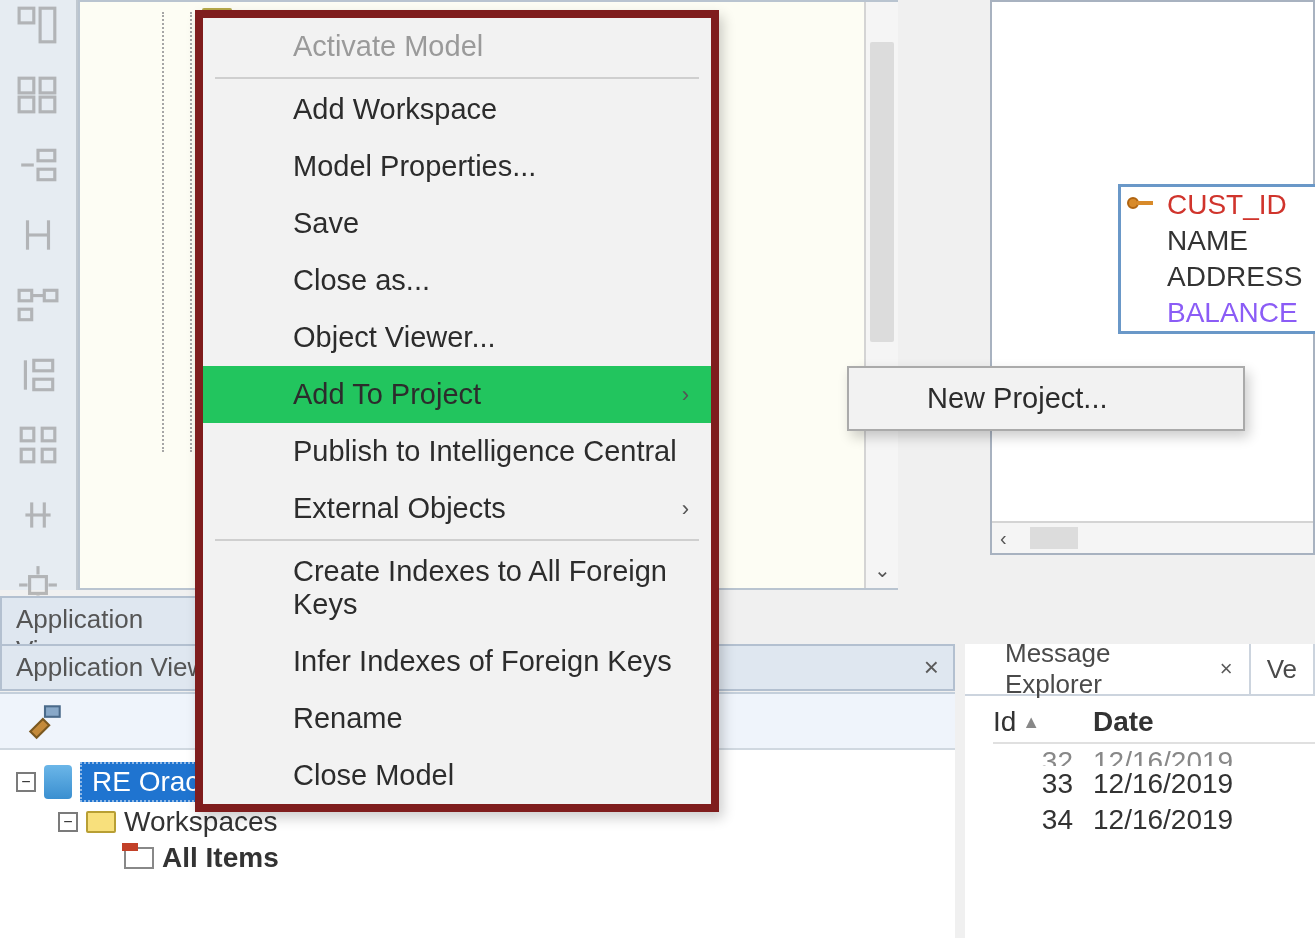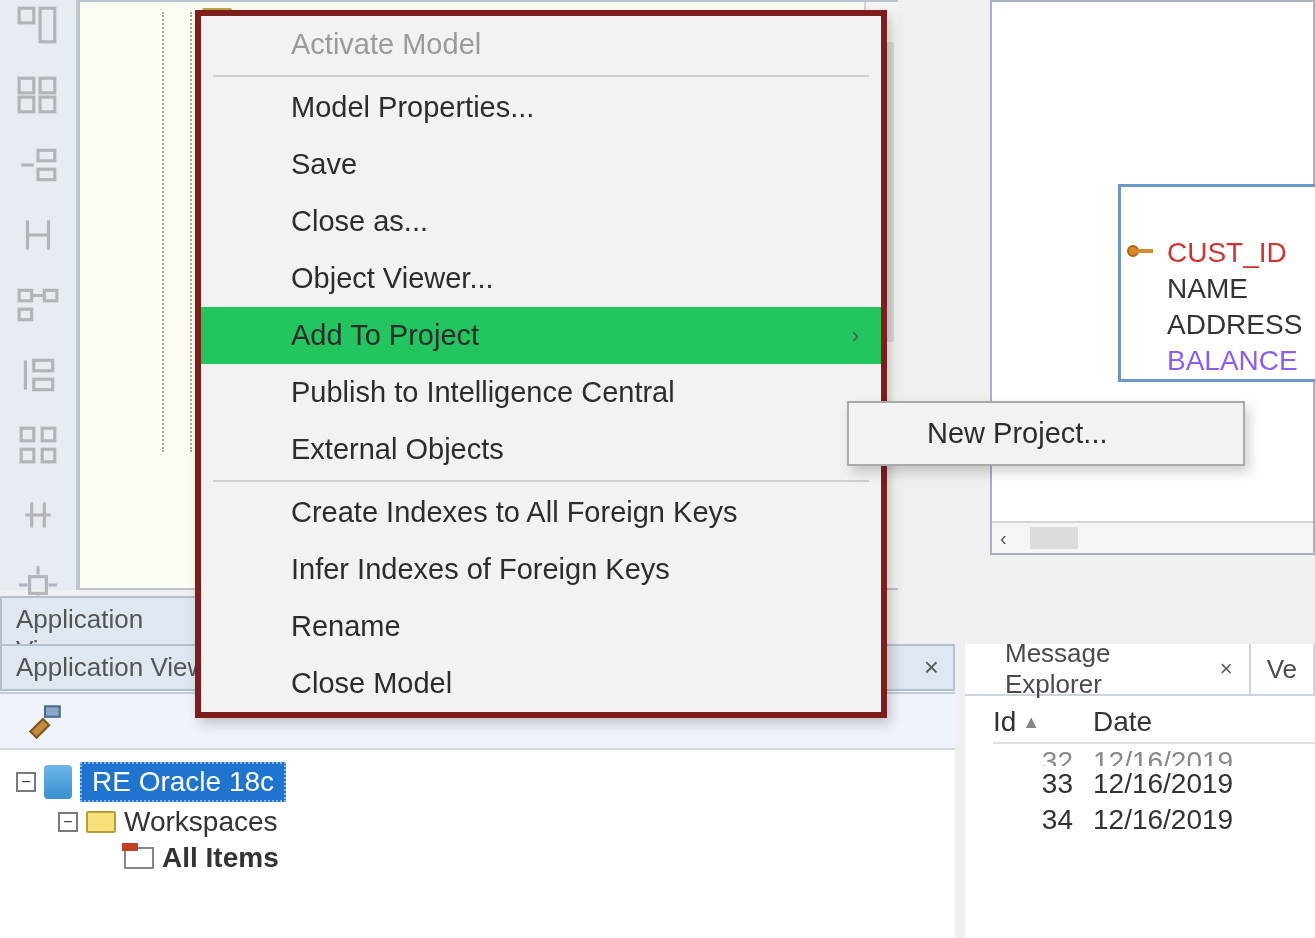--- a/index.html
+++ b/index.html
@@ -106,23 +106,23 @@
   color: #555;
   font-size: 20px;
 }
 .vscroll .arrow.down { bottom: 6px; }
 
 
 .context-menu {
   position: absolute;
   left: 195px;
   top: 10px;
-  width: 692px;
+  width: 524px;
   background: #f2f2f2;
-  border: 6px solid #7f1d1d;
+  border: 8px solid #7f1d1d;
   box-shadow: 4px 6px 12px rgba(0,0,0,0.2);
   z-index: 100;
 }
 .context-menu .item {
   padding: 12px 26px 12px 90px;
   font-size: 29px;
   color: #2c2c2c;
   position: relative;
 }
 .context-menu .item.disabled { color: #9a9a9a; }
@@ -146,21 +146,20 @@
 
 .submenu {
   position: absolute;
   left: 847px;
   top: 366px;
   width: 398px;
   background: #f2f2f2;
   border: 2px solid #aaa;
   box-shadow: 4px 6px 12px rgba(0,0,0,0.2);
   z-index: 101;
-  margin-top: 35px;
 }
 .submenu .item {
   padding: 14px 26px 14px 78px;
   font-size: 29px;
   color: #2c2c2c;
 }
 
 
 .diagram-panel {
   position: absolute;
@@ -178,21 +177,21 @@
   width: 200px;
   background: #fff;
   border: 3px solid #6a98c8;
 }
 .entity-row {
   padding: 2px 4px 2px 46px;
   font-size: 28px;
   position: relative;
   white-space: nowrap;
 }
-.entity-row.pk { color: #d0342c; margin-top: 48px; }
+.entity-row.pk { color: #d0342c; }
 .entity-row.faded { color: #8b5cf6; }
 .key-icon {
   position: absolute;
   left: 6px;
   top: 8px;
   width: 28px;
   height: 16px;
 }
 
 
@@ -335,21 +334,21 @@
   padding: 6px 0 0 28px;
 }
 .msg-header {
   display: flex;
   font-size: 28px;
   color: #333;
   border-bottom: 2px solid #e0e0e0;
   padding: 4px 0;
 }
 .msg-header .col-id { width: 100px; display:flex; align-items:center; gap:6px;}
-.msg-header .col-date { flex:1; }
+.msg-header .col-date { flex:1;font-weight:bold; }
 .msg-row {
   display: flex;
   font-size: 28px;
   padding: 2px 0;
 }
 .msg-row .col-id { width: 100px; text-align: right; padding-right: 20px;}
 .msg-row .col-date { flex:1; }
 .msg-row.truncated { color: #888; overflow: hidden; height: 22px;}
 
 .close-x {
@@ -445,20 +444,21 @@
 
   <div class="vscroll">
     <div class="thumb"></div>
     <div class="arrow down">⌄</div>
   </div>
 </div>
 
 <div class="context-menu">
   <div class="item disabled">Activate Model</div>
   <div class="sep"></div>
+  <div class="item">Add Workspace</div>
   <div class="item">Model Properties...</div>
   <div class="item">Save</div>
   <div class="item">Close as...</div>
   <div class="item">Object Viewer...</div>
   <div class="item highlight">
     <span>Add To Project</span>
     <span class="sub-arrow">›</span>
   </div>
   <div class="item">Publish to Intelligence Central</div>
   <div class="item">

